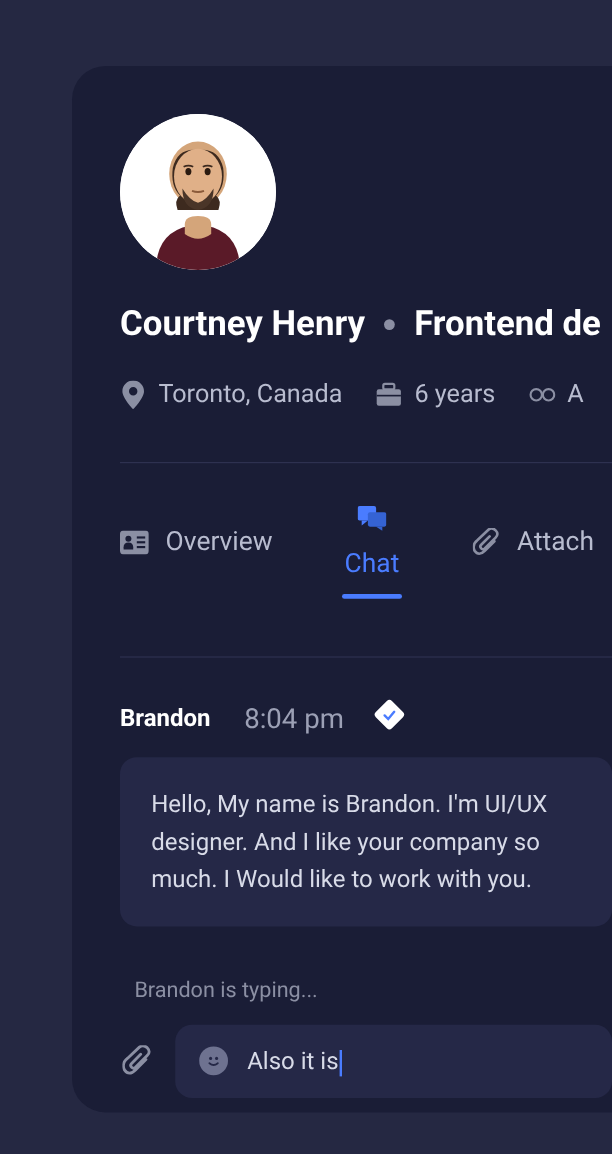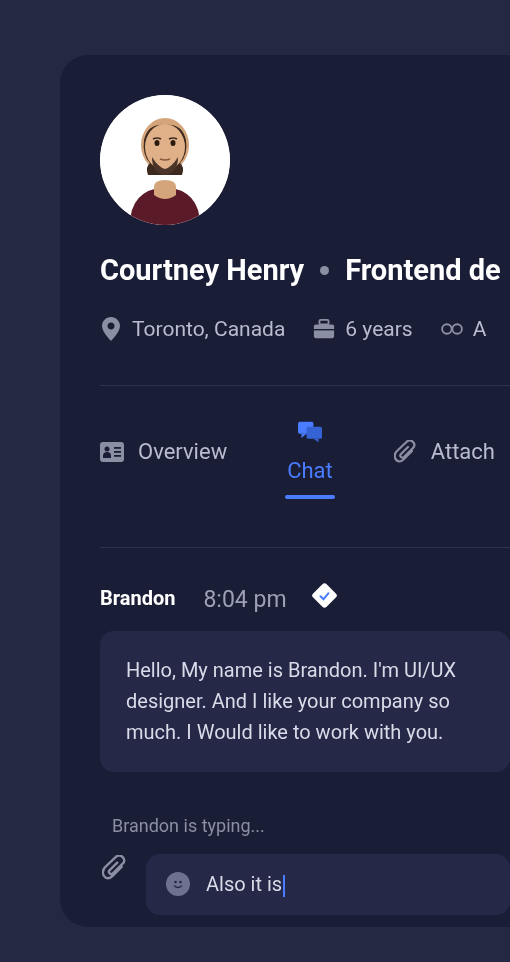--- a/index.html
+++ b/index.html
@@ -164,20 +164,21 @@
       color: #d8dbe8;
     }
     .typing {
       margin-top: 43px;
       margin-left: 12px;
       font-size: 18px;
       color: #8b8fa3;
     }
     .input-row {
       display: flex;
+      align-items: center;
       gap: 18px;
       margin-top: 18px;
     }
     .attach-btn {
       width: 28px;
       height: 28px;
       display: flex;
       align-items: center;
       justify-content: center;
       color: #8b8fa3;

